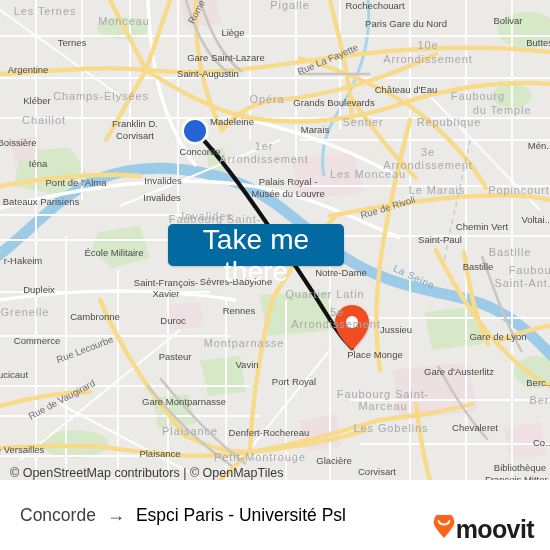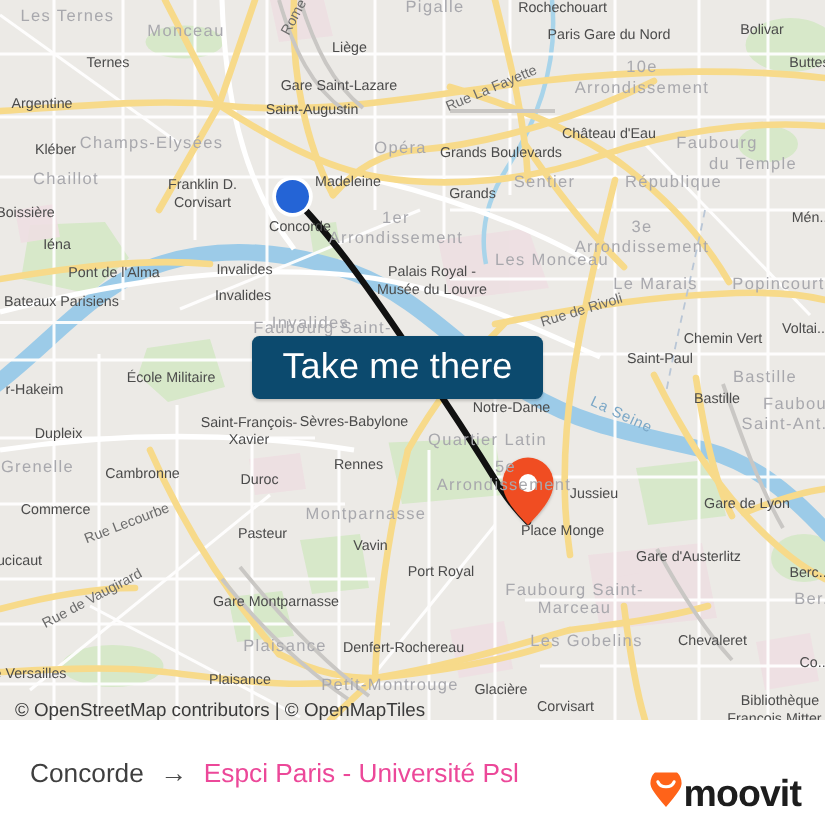--- a/index.html
+++ b/index.html
@@ -42,26 +42,26 @@
     width:22px; height:22px; border-radius:50%;
     background:#2464d6;
     box-shadow:0 0 0 2.5px #ffffff;
     transform:translate(-50%,-50%);
   }
 
   
   #cta {
     position:absolute;
     left:168px; top:224px;
-    width:194px; height:42px;
-    background:#0c4a6e;
+    width:176px; height:42px;
+    background:#0369a1;
     border:none; border-radius:5px;
     color:#fff;
     font-family:"Liberation Sans", sans-serif;
-    font-size:24px;
+    font-size:28px;
     letter-spacing:.1px;
     cursor:pointer;
     box-shadow:0 1px 2px rgba(0,0,0,.18);
   }
 
   
   #attribution {
     position:absolute;
     left:10px; top:466px;
     font-size:12.5px;
@@ -76,21 +76,21 @@
     background:#ffffff;
     display:flex; align-items:center;
     padding:0 16px 0 20px;
   }
   #trip {
     display:flex; align-items:center; gap:10px;
     font-size:17.5px; color:#3f3f3f; white-space:nowrap;
   }
   #trip-origin { font-size:17.5px; color:#3f3f3f; }
   #trip-arrow  { font-size:18px; color:#4a4a4a; padding:0 1px; }
-  #trip-dest   { font-size:17.5px; color:#ec4899; }
+  #trip-dest   { font-size:17.5px; color:#000000; }
   #brand {
     margin-left:auto;
     display:flex; align-items:center; gap:1px;margin-top:28px;
   }
   #brand-wordmark {
     font-size:25px; font-weight:bold; color:#1d1d1d;
     letter-spacing:-.6px;
   }
 </style>
 </head>
@@ -269,21 +269,21 @@
         <div class="lbl place" style="left: 37px; top: 101px;">Kléber</div>
         <div class="lbl area" style="left: 101px; top: 96px;">Champs-Elysées</div>
         <div class="lbl area" style="left: 267px; top: 99px;">Opéra</div>
         <div class="lbl place" style="left: 334px; top: 103px;">Grands Boulevards</div>
         <div class="lbl area" style="left: 363px; top: 122px;">Sentier</div>
         <div class="lbl area" style="left: 449px; top: 122px;">République</div>
         <div class="lbl area" style="left: 44px; top: 120px;">Chaillot</div>
         <div class="lbl place" style="left: 135px; top: 124px;">Franklin D.</div>
         <div class="lbl place" style="left: 135px; top: 136px;">Corvisart</div>
         <div class="lbl place" style="left: 232px; top: 122px;">Madeleine</div>
-        <div class="lbl place" style="left: 315px; top: 130px;">Grands</div>
+        <div class="lbl place" style="left: 315px; top: 130px;">Marais</div>
         <div class="lbl place" style="left: 541px; top: 146px;">Mén...</div>
         <div class="lbl place" style="left: 17px; top: 143px;">Boissière</div>
         <div class="lbl place" style="left: 200px; top: 152px;">Concorde</div>
         <div class="lbl area" style="left: 264px; top: 146px;">1er</div>
         <div class="lbl area" style="left: 264px; top: 159px;">Arrondissement</div>
         <div class="lbl area" style="left: 428px; top: 152px;">3e</div>
         <div class="lbl area" style="left: 428px; top: 165px;">Arrondissement</div>
         <div class="lbl place" style="left: 38px; top: 164px;">Iéna</div>
         <div class="lbl area" style="left: 368px; top: 174px;">Les Monceau</div>
         <div class="lbl place" style="left: 76px; top: 183px;">Pont de l'Alma</div>

